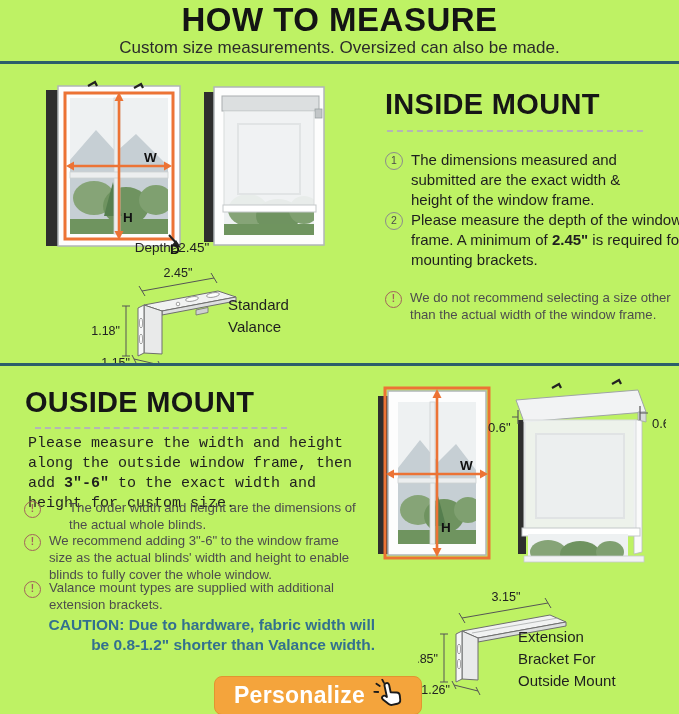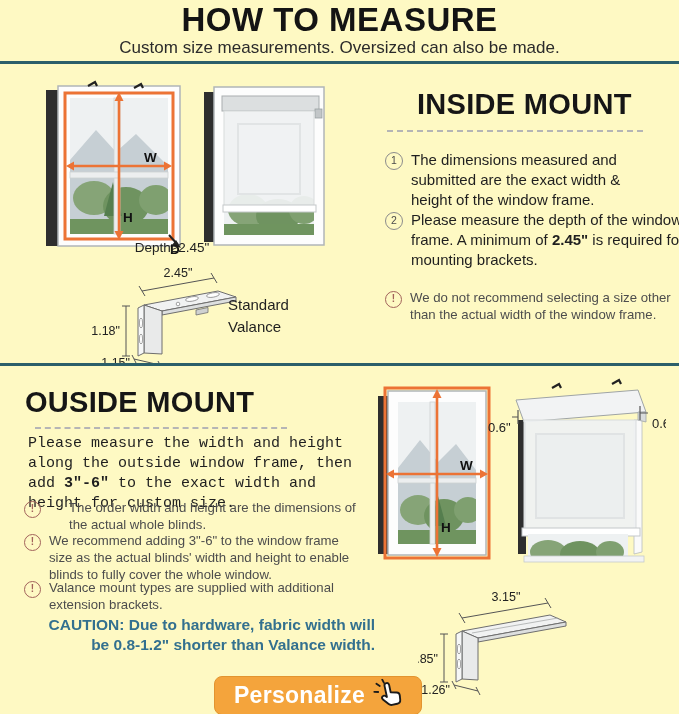--- a/index.html
+++ b/index.html
@@ -1,16 +1,16 @@
 <!DOCTYPE html>
 <html><head>
 <meta charset="utf-8">
 <style>
   html,body{margin:0;padding:0;background:#fff;}
-  #page{position:relative;width:679px;height:714px;background:#fef9c3;overflow:hidden;
+  #page{position:relative;width:679px;height:714px;background:#bef264;overflow:hidden;
         font-family:"Liberation Sans",sans-serif;color:#1d1d1d;}
   .abs{position:absolute;}
   .h1{width:679px;text-align:center;font-size:33px;font-weight:700;letter-spacing:.5px;color:#141414;}
   .sub{width:679px;text-align:center;font-size:17px;color:#2b2b2b;}
   .divider{left:0;width:679px;height:3px;background:#2C5F6A;}
   .h2{font-size:29px;font-weight:700;letter-spacing:.3px;color:#161616;}
   .dash{border-top:2px dashed #b5b5b5;height:0;}
   .item{display:flex;gap:8px;align-items:flex-start;font-size:15px;line-height:1.33;color:#1f1f1f;}
   .numcircle{flex:0 0 16px;width:16px;height:16px;border:1px solid #8c8c8c;border-radius:50%;
              font-size:10.5px;color:#4a4a4a;display:flex;align-items:center;justify-content:center;margin-top:2px;}
@@ -118,21 +118,21 @@
       <path d="M104 44 l12 -2.5 l0 5 l-12 2.5 z" fill="#cfd1d1" stroke="#6e6e6e" stroke-width="0.8"></path>
       <ellipse cx="49" cy="57" rx="1.6" ry="5" fill="#fff" stroke="#8a8a8a" stroke-width="0.8"></ellipse>
       <ellipse cx="49" cy="73" rx="1.6" ry="5" fill="#fff" stroke="#8a8a8a" stroke-width="0.8"></ellipse>
     </g>
     <text x="86" y="11" font-size="12.5" fill="#222" text-anchor="middle">2.45"</text>
     <text x="28" y="69" font-size="12.5" fill="#222" text-anchor="end">1.18"</text>
     <text x="38" y="101" font-size="12.5" fill="#222" text-anchor="end">1.15"</text>
   </svg>
   <div class="abs bracketname" style="left:228px;top:294px;width:95px;">Standard Valance</div>
 
-  <div class="abs h2" style="left:385px;top:88px;margin-left:32px;">INSIDE MOUNT</div>
+  <div class="abs h2" style="left:385px;top:88px;">INSIDE MOUNT</div>
   <div class="abs dash" style="left:387px;top:130px;width:256px;"></div>
 
   <div class="abs item" style="left:385px;top:150px;width:255px;">
     <span class="numcircle">1</span>
     <span style="width:232px;">The dimensions measured and submitted are the exact width &amp; height of the window frame.</span>
   </div>
   <div class="abs item" style="left:385px;top:210px;width:320px;">
     <span class="numcircle">2</span>
     <span style="width:296px;"><span>Please measure the depth of the window frame. A minimum of </span><b>2.45"</b><span> is required for mounting brackets.</span></span>
   </div>
@@ -243,20 +243,21 @@
       <line x1="54" y1="47" x2="140" y2="32" stroke="#a8abab" stroke-width="0.8"></line>
       <polygon points="44,45 60,52 60,94 44,93" fill="#e9eaea" stroke="#6e6e6e"></polygon>
       <polygon points="38,48 44,45 44,93 38,96" fill="#f6f7f7" stroke="#6e6e6e"></polygon>
       <ellipse cx="41" cy="63" rx="1.6" ry="5" fill="#fff" stroke="#8a8a8a" stroke-width="0.8"></ellipse>
       <ellipse cx="41" cy="78" rx="1.6" ry="5" fill="#fff" stroke="#8a8a8a" stroke-width="0.8"></ellipse>
     </g>
     <text x="88" y="15" font-size="12.5" fill="#222" text-anchor="middle">3.15"</text>
     <text x="20" y="77" font-size="12.5" fill="#222" text-anchor="end">1.85"</text>
     <text x="32" y="108" font-size="12.5" fill="#222" text-anchor="end">1.26"</text>
   </svg>
+  <div class="abs bracketname" style="left:518px;top:626px;width:120px;">Extension Bracket For Outside Mount</div>
 
   <div class="abs cta" style="left:214px;top:676px;">
     <span>Personalize</span>
     <svg width="30" height="30" viewBox="0 0 30 32" style="transform:rotate(-12deg);margin-top:-6px;">
       <path d="M9 7 L6 4 M14 4.5 L13 1 M6 13 L2 12" stroke="#1b1b1b" stroke-width="2" stroke-linecap="round" fill="none"></path>
       <path d="M16.5 5.5c1.4 0 2.5 1.1 2.5 2.5v8l6.2 1.6c1.7.4 2.8 2 2.6 3.7l-.5 4.6c-.2 2-1.9 3.6-4 3.6h-5.6c-1.3 0-2.6-.6-3.4-1.6l-5-6.1c-.8-1-.7-2.4.3-3.2.9-.8 2.3-.7 3.1.2l1.3 1.4V8c0-1.4 1.1-2.5 2.5-2.5z" fill="#ffffff" stroke="#1b1b1b" stroke-width="2" stroke-linejoin="round"></path>
     </svg>
   </div>
 
 </div>

